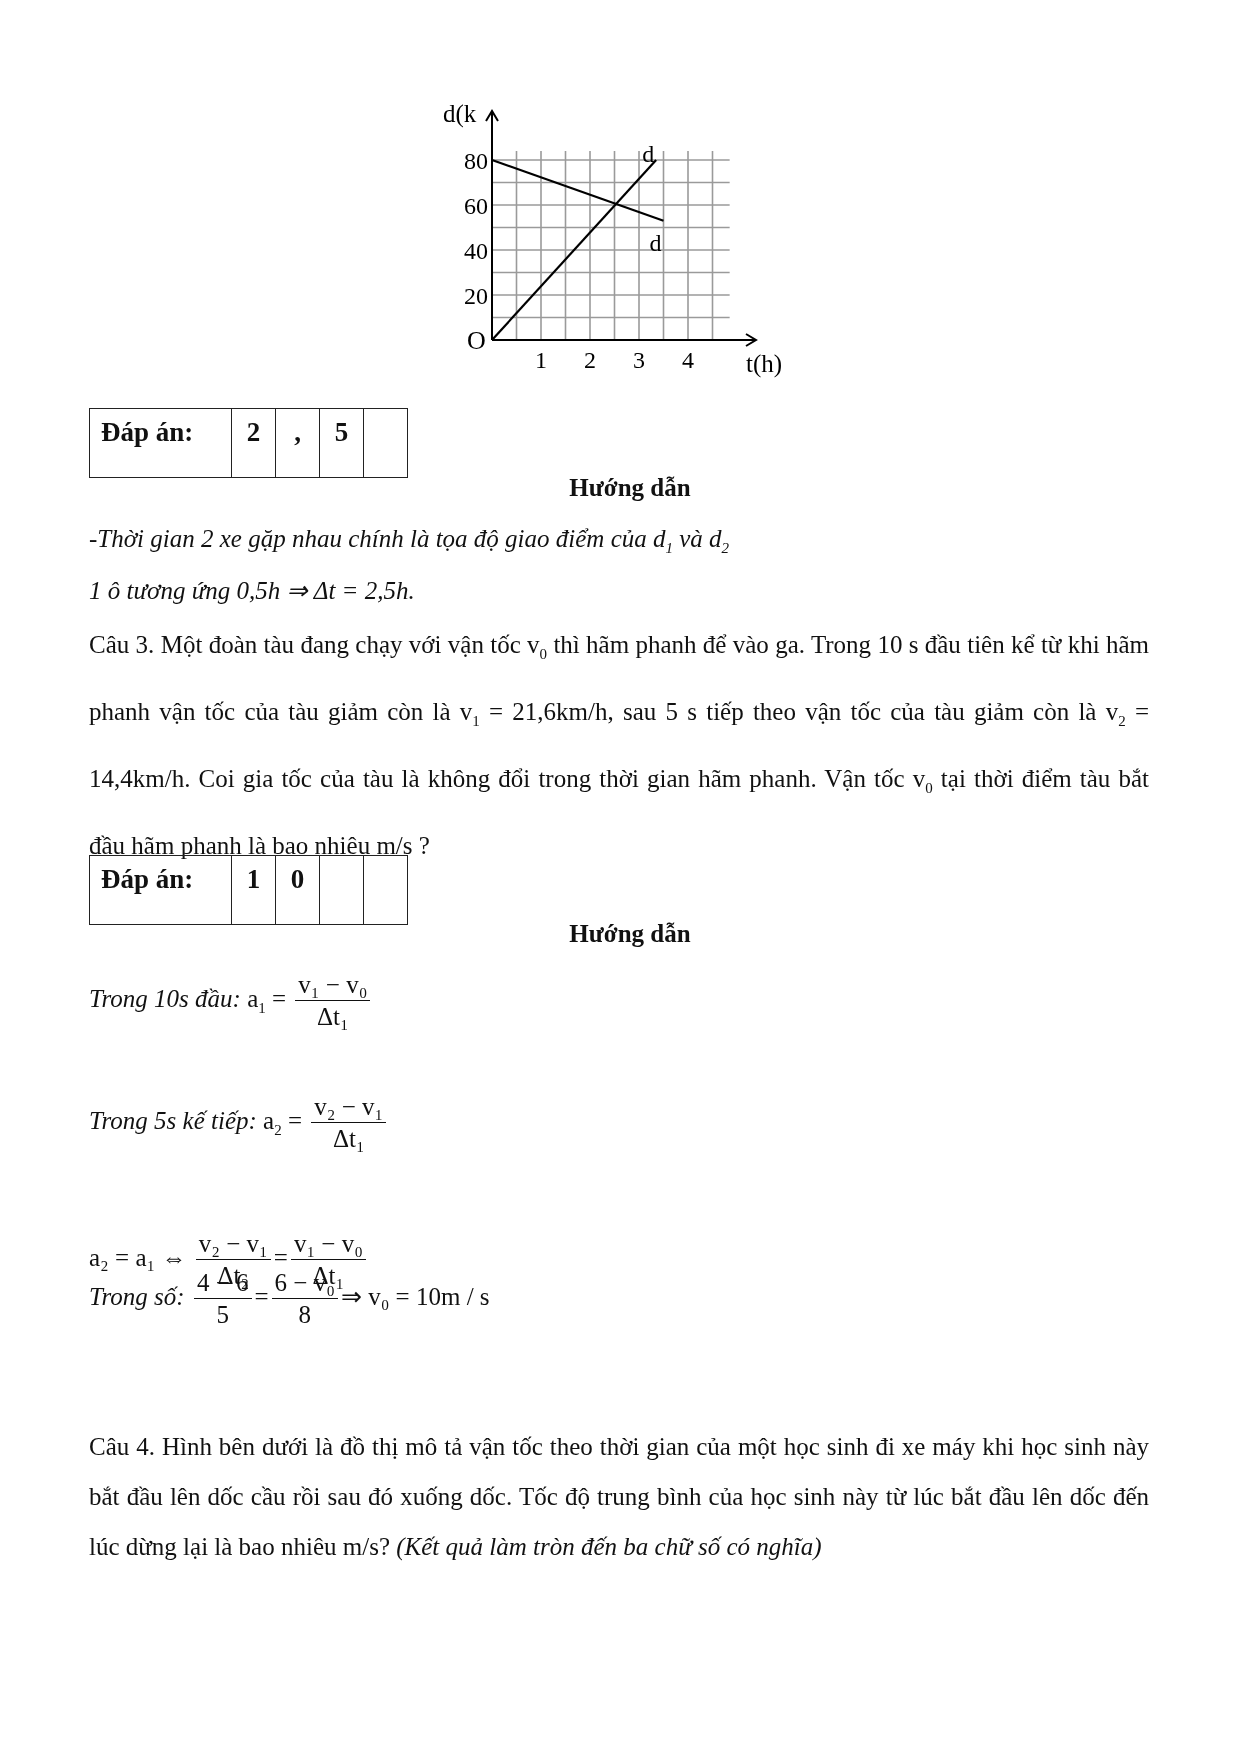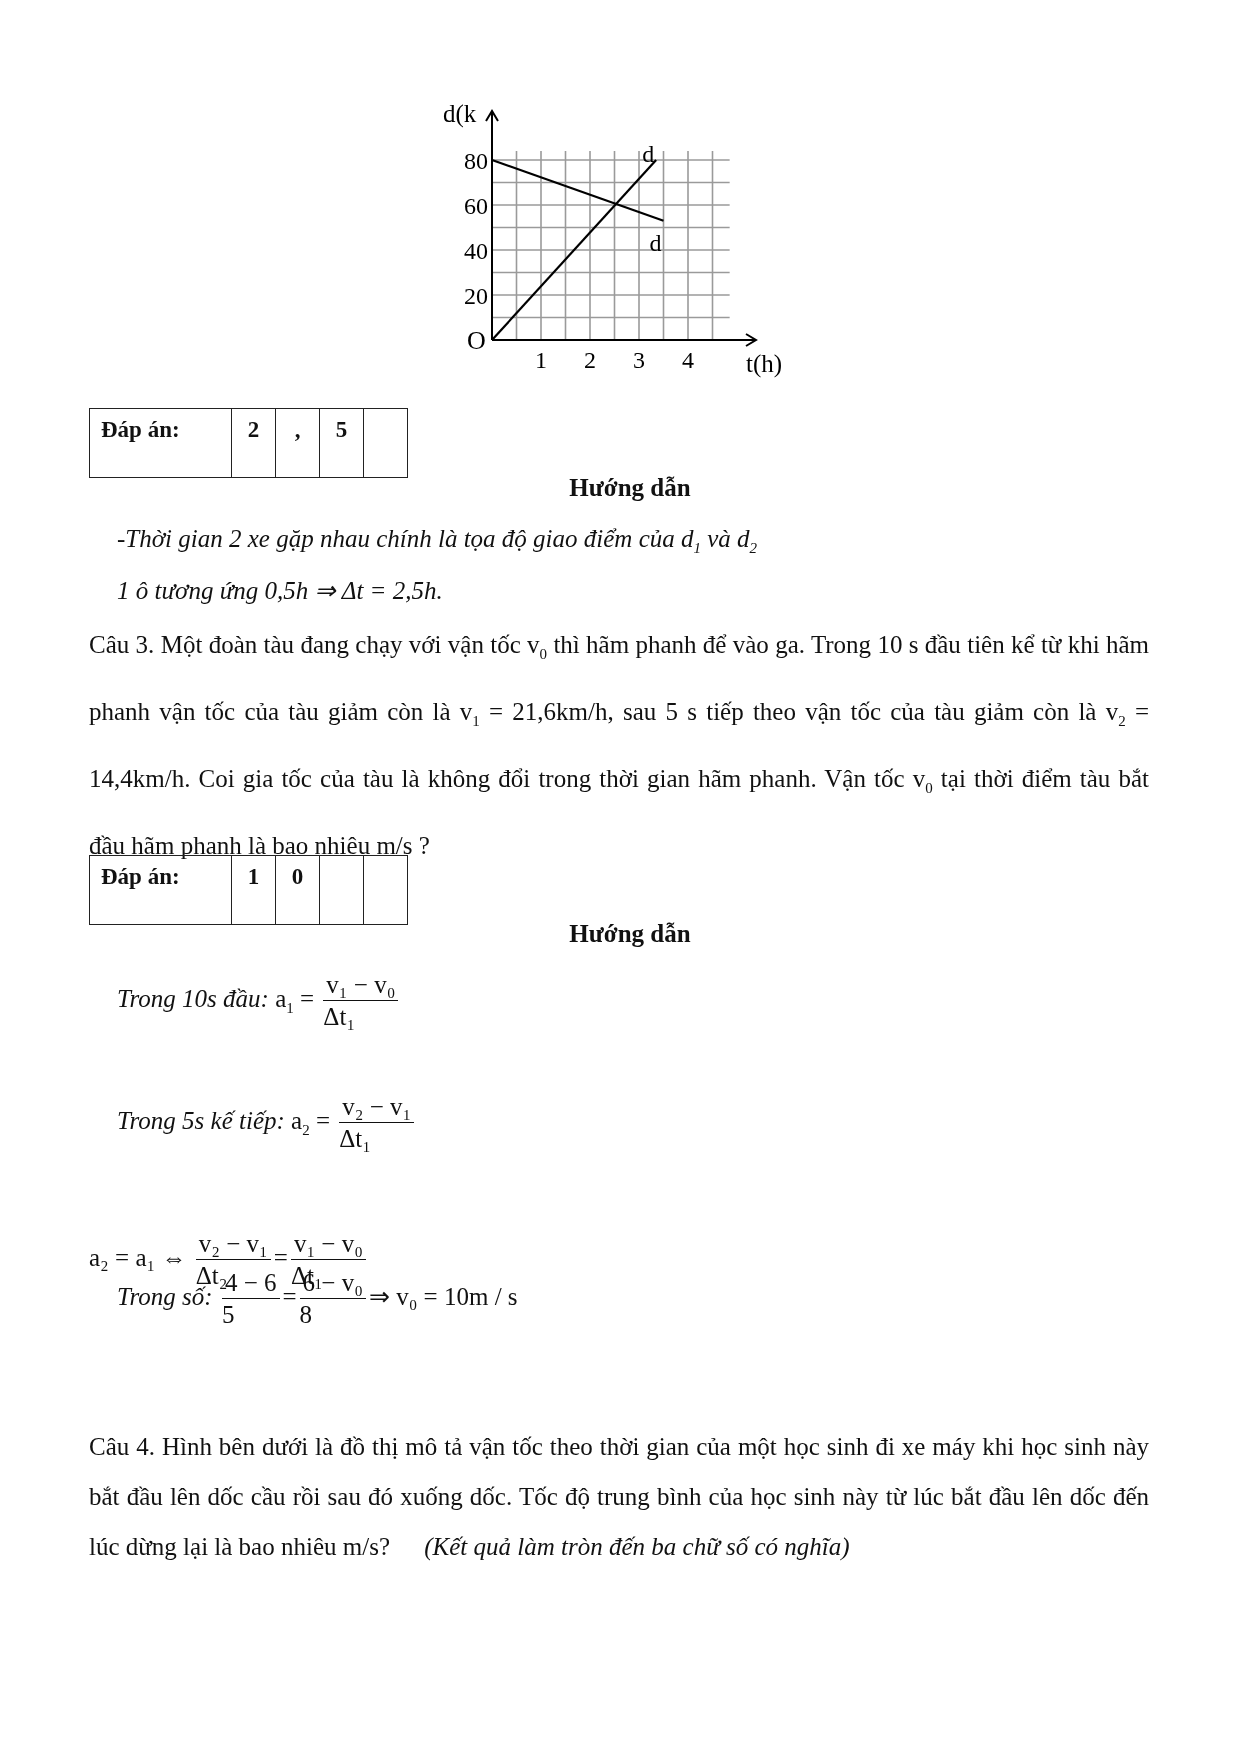--- a/index.html
+++ b/index.html
@@ -1,28 +1,28 @@
 <!DOCTYPE html>
 <html><head>
 <meta charset="utf-8">
 <style>
   html, body { margin:0; padding:0; background:#ffffff; }
   body { width:1240px; height:1754px; position:relative; overflow:hidden;
          font-family:"Liberation Serif", serif; color:#111; }
   .abs { position:absolute; }
   .para { position:absolute; left:89px; width:1060px; font-size:25px; line-height:57px; text-align:justify; }
-  .it { font-style:italic;margin-left:28px; }
+  .it { font-style:italic; }
   .b { font-weight:normal; }
   .heading { position:absolute; left:0; width:1260px; text-align:center; font-weight:bold; font-size:25px; }
-  table.ans { position:absolute; border-collapse:collapse; font-weight:bold; font-size:23px; }
+  table.ans { position:absolute; border-collapse:collapse; font-weight:bold; font-size:27px; }
   table.ans td { border:1.5px solid #222; height:60px; vertical-align:top; padding:8px 0 0 0; text-align:center; }
   table.ans td.lbl { width:142px; text-align:left; padding-left:11px; box-sizing:border-box; }
   table.ans td.cell { width:43px; }
   .line { position:absolute; left:89px; font-size:25px; white-space:nowrap; }
-  .frac { display:inline-block; vertical-align:middle; margin:0 3px; font-style:normal; }
+  .frac { display:inline-block; vertical-align:middle; text-align:center; margin:0 3px; font-style:normal; }
   .frac .num { display:block; border-bottom:1.5px solid #111; padding:0 3px; line-height:30px; }
   .frac .den { display:block; line-height:32px;font-family:Liberation Serif, serif; }
   sub { font-size:15px; }
   .math { font-style:normal; }
   svg text { font-family:"Liberation Serif", serif; }
 </style>
 </head>
 <body>
 
 <svg class="abs" style="left:0;top:0" width="1240" height="400">

